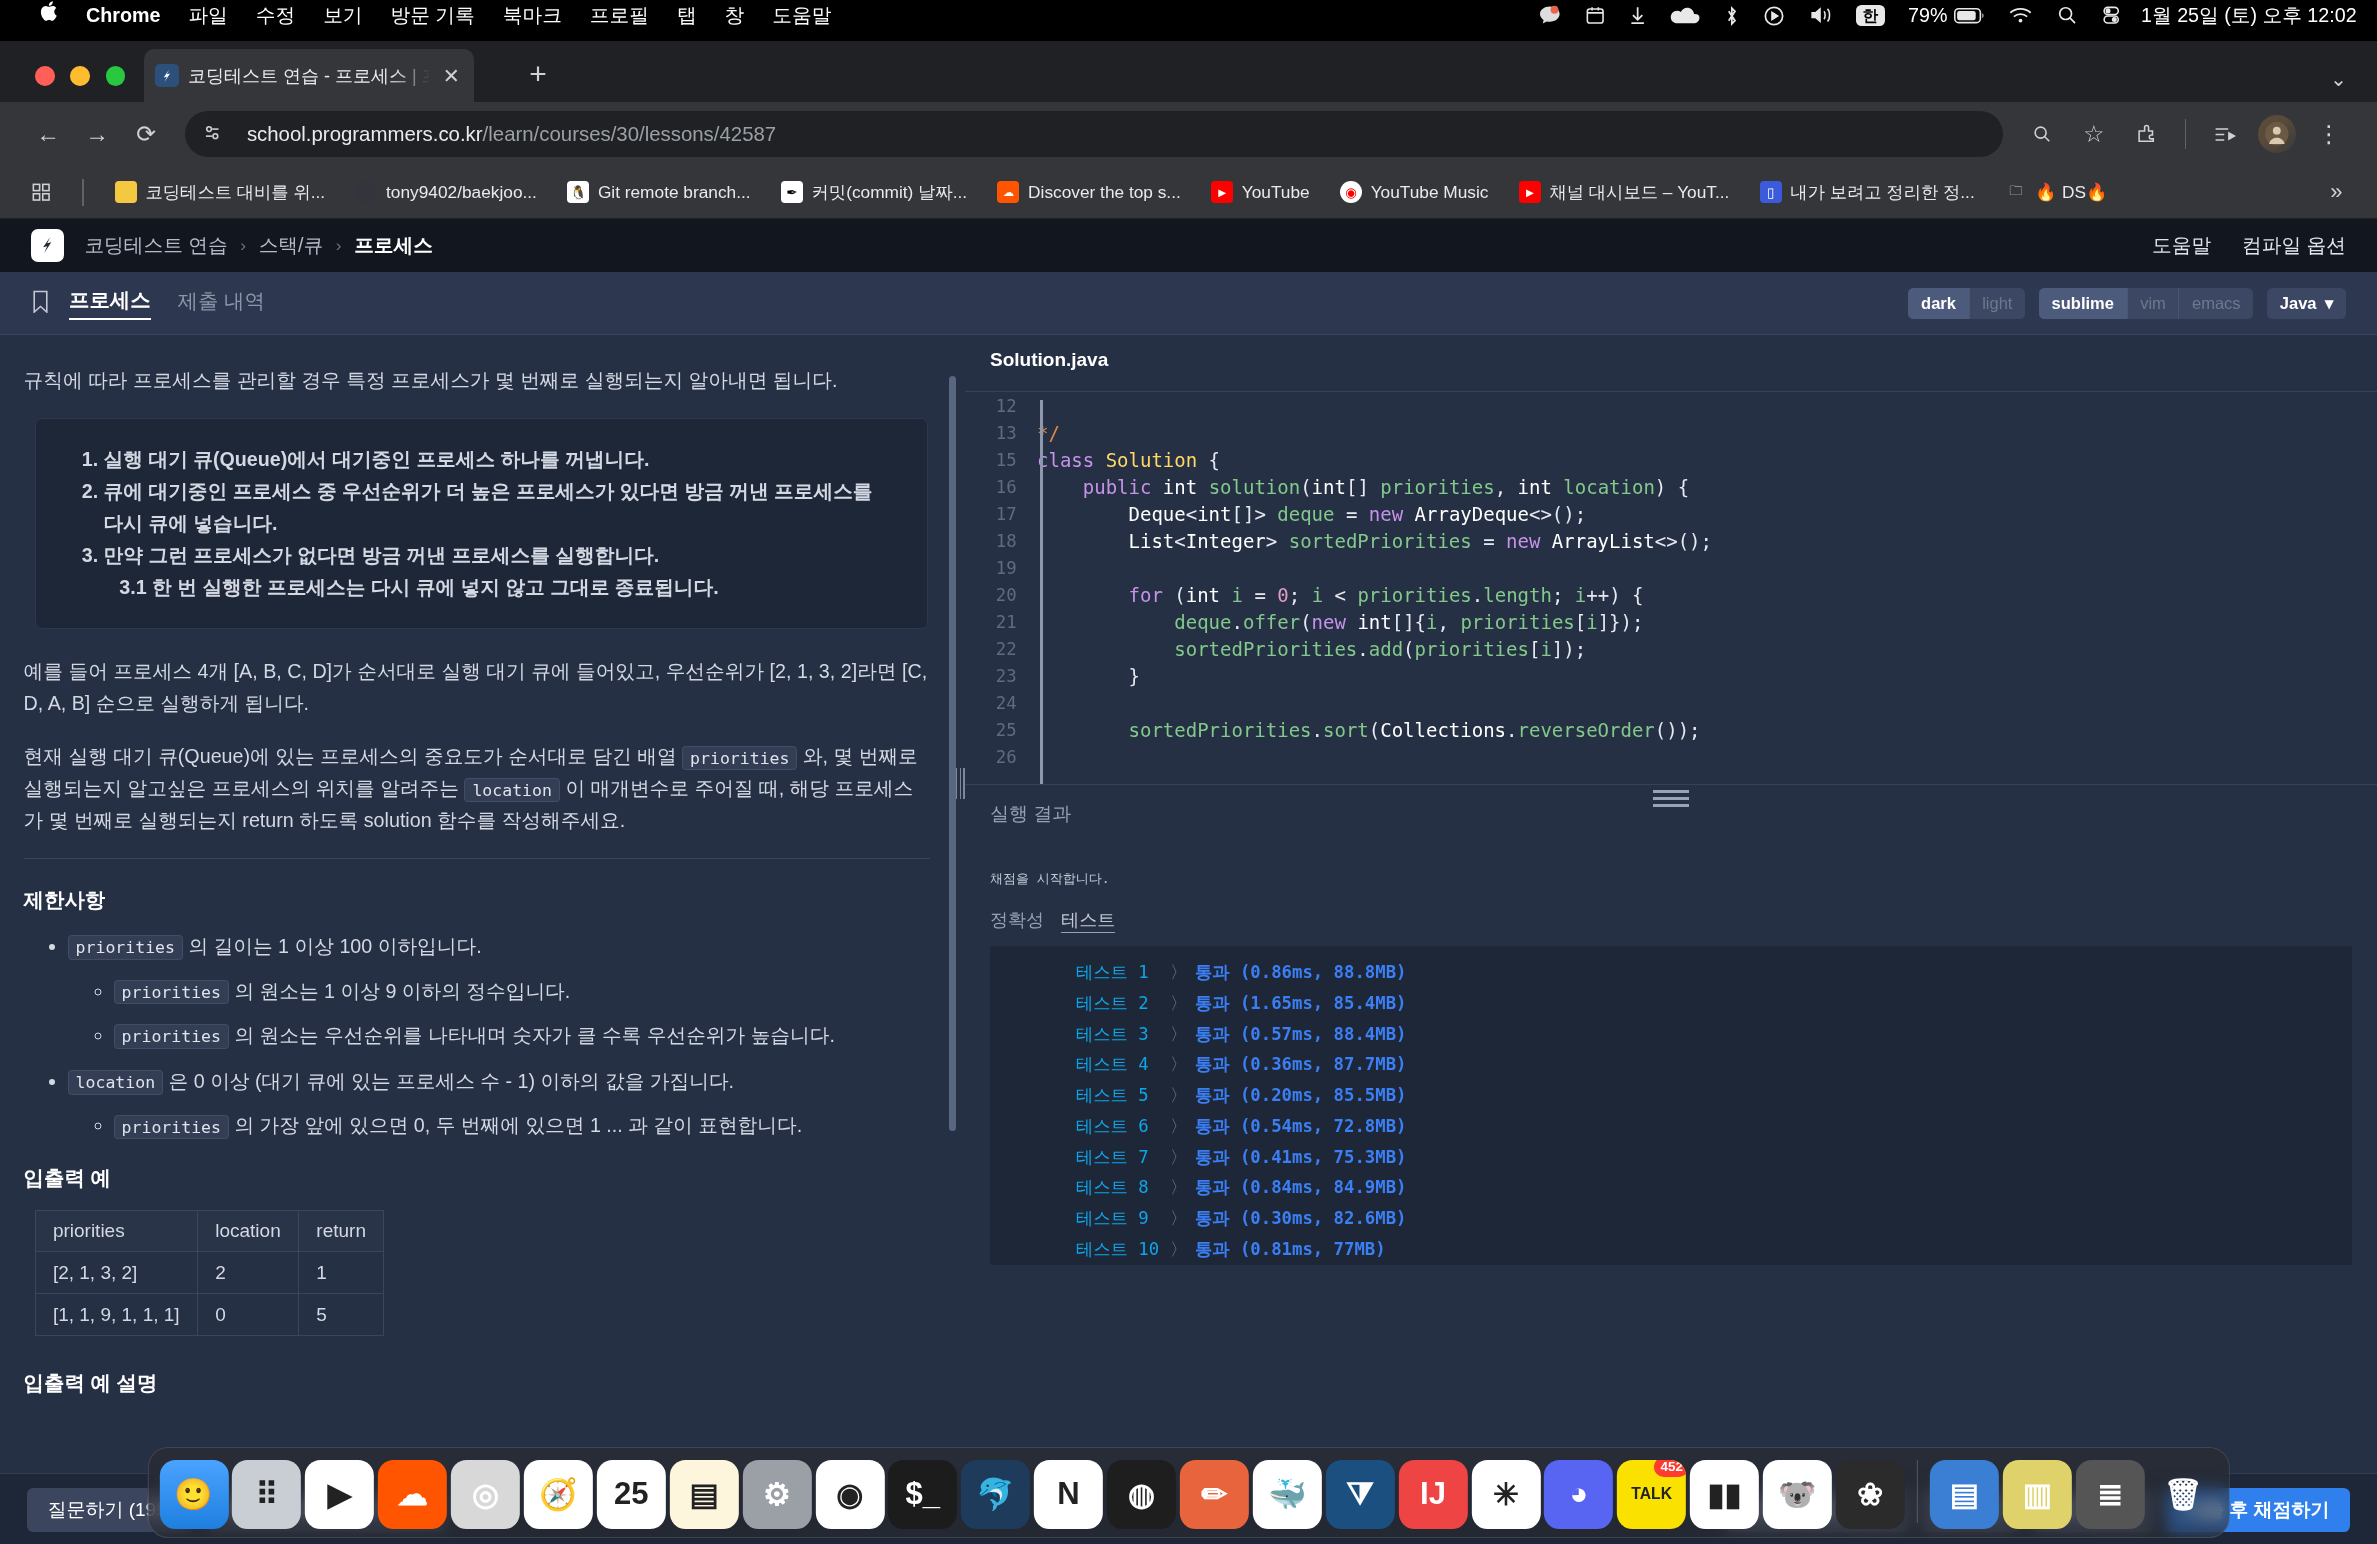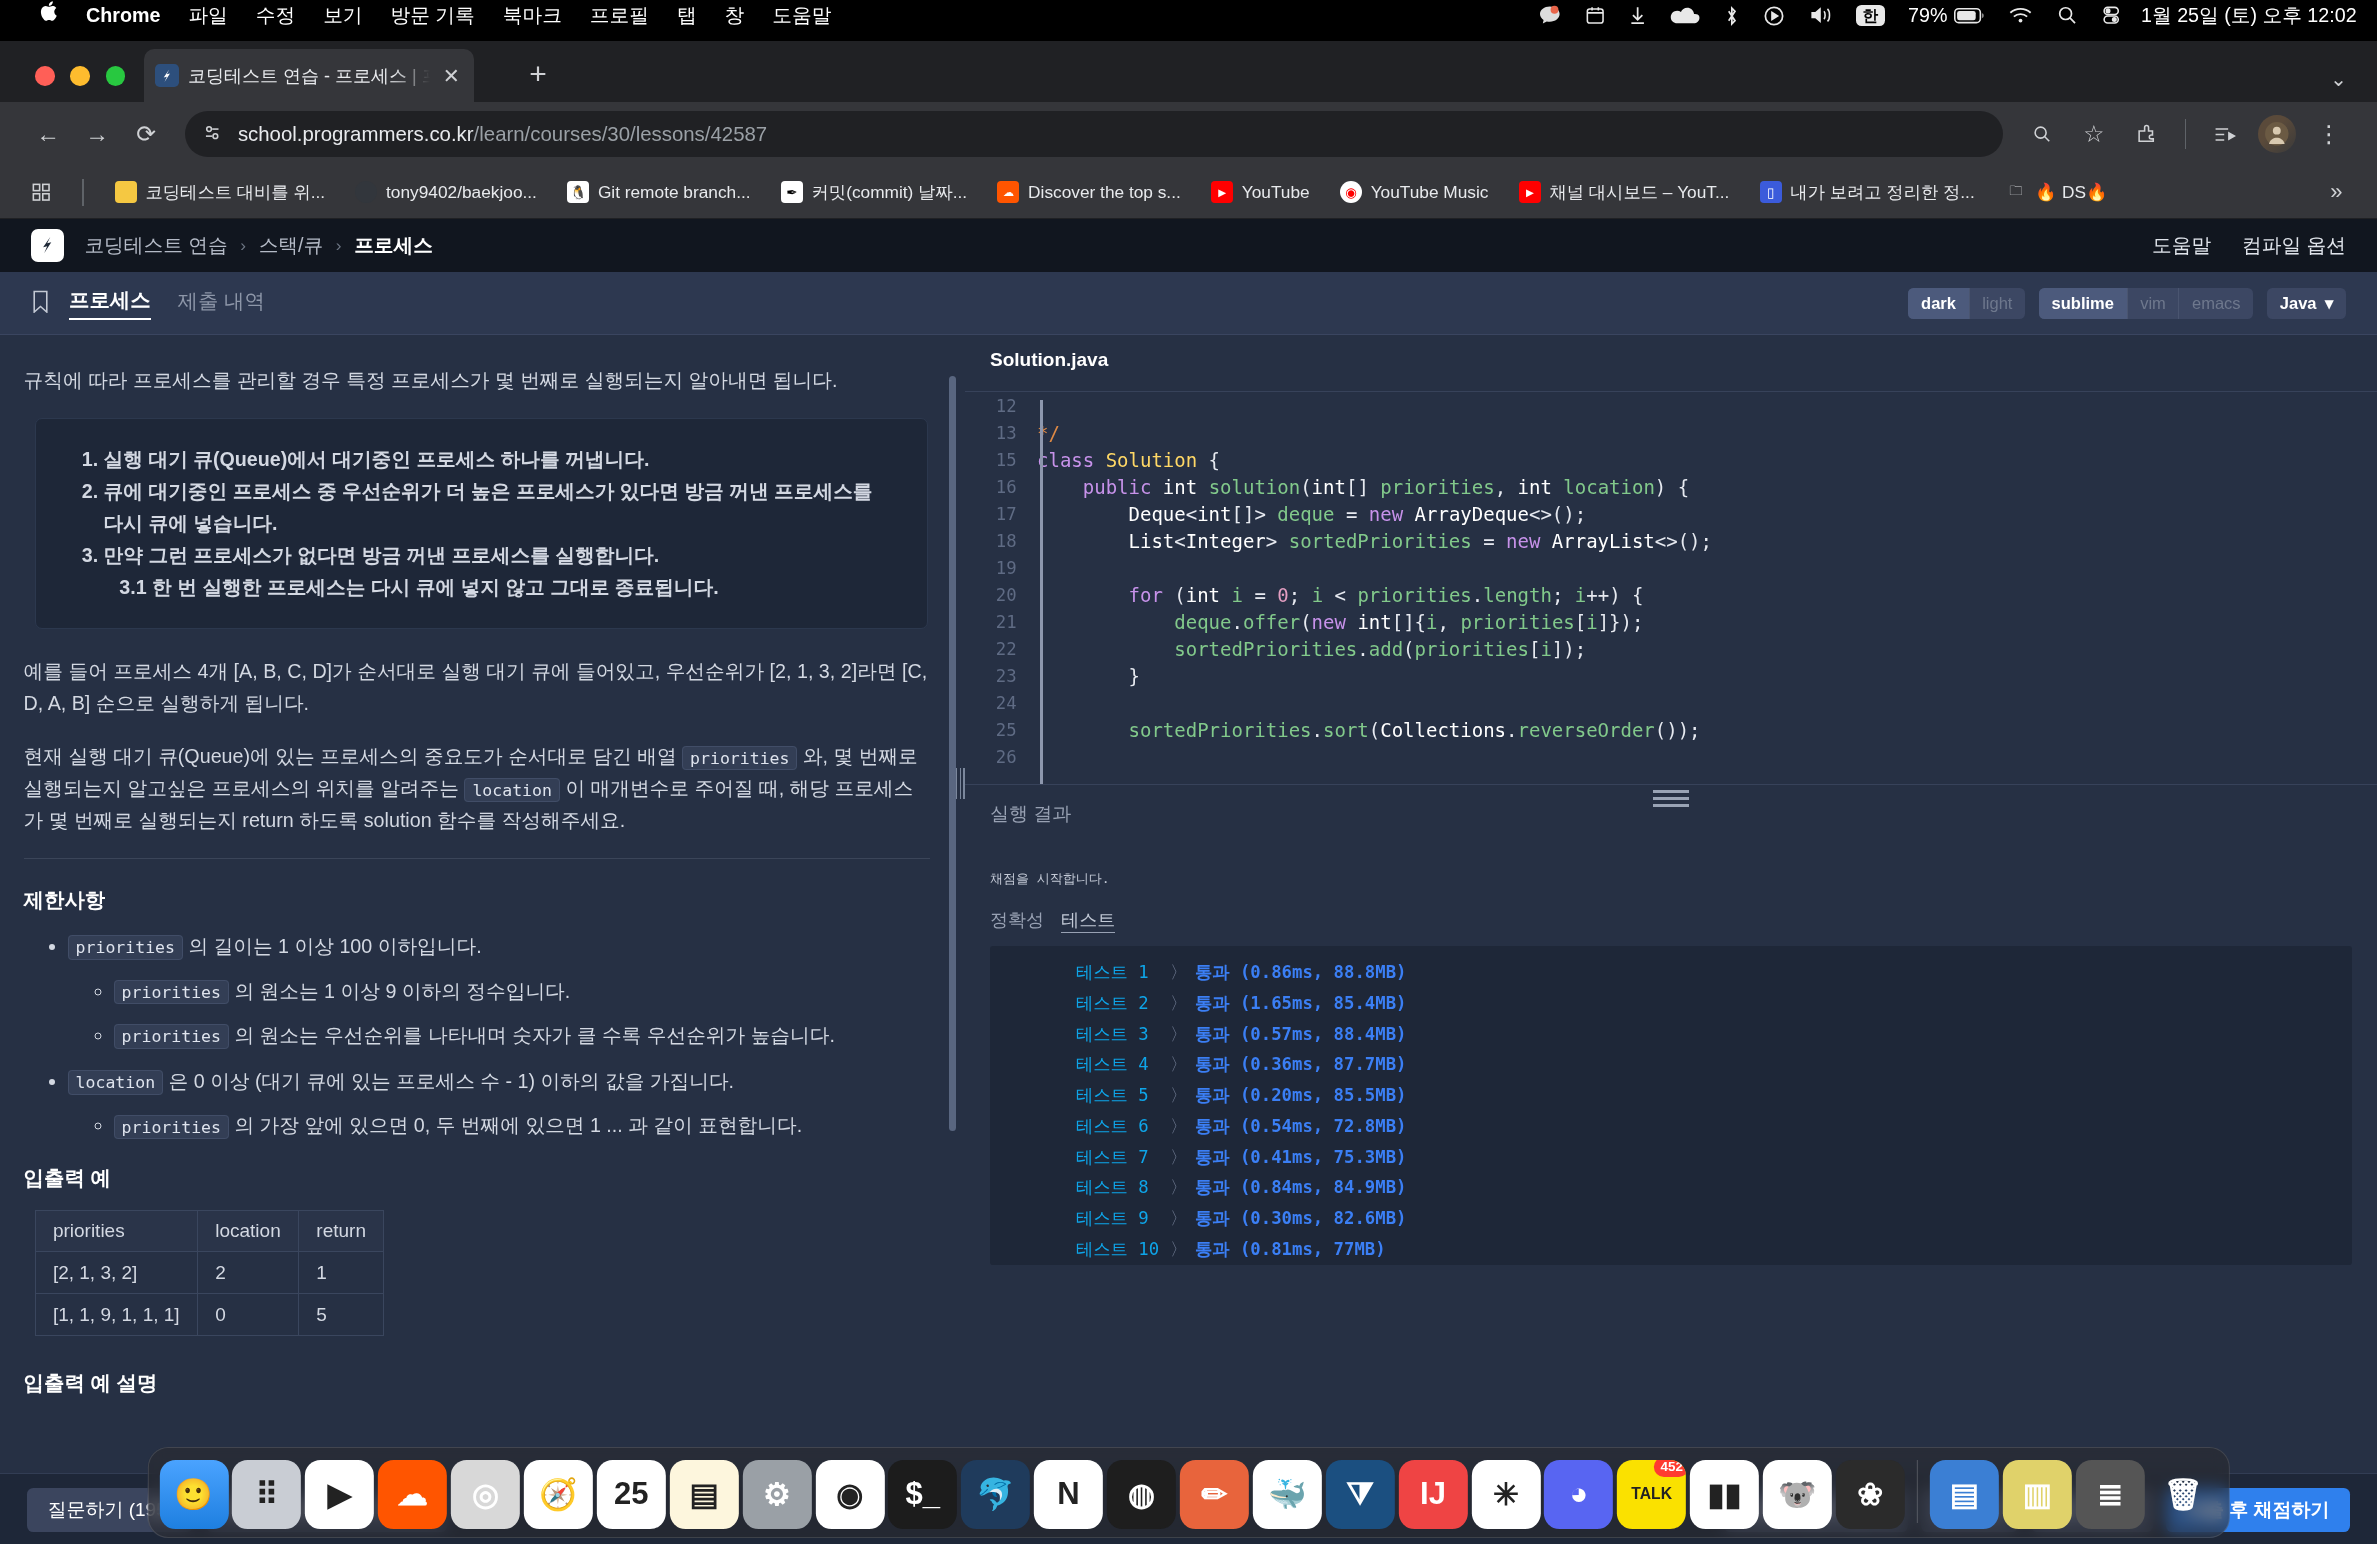--- a/index.html
+++ b/index.html
@@ -72,21 +72,21 @@
   }
   .tb-btn {
     width: 49px; height: 49px; display: flex; align-items: center; justify-content: center;
     color: #cfd1d4; font-size: 23.6px; border-radius: 50%; flex: 0 0 auto;
   }
   .omnibox {
     flex: 1; height: 46px; background: #202124; border-radius: 23px;
     display: flex; align-items: center; padding: 0 17.3px; gap: 14px;
     margin: 0 14px; min-width: 0;
   }
-  .omni-url { font-size: 20.4px; color: #e8eaed; white-space: nowrap; overflow: hidden; }
+  .omni-url { font-size: 20.4px; color: #e8eaed; white-space: nowrap; overflow: hidden; margin-left: 9px; }
   .omni-url .path { color: #9aa0a6; }
   .tb-right { display: flex; align-items: center; gap: 3.1px; }
   .tb-sep { width: 1.6px; height: 30px; background: #5f6368; margin: 0 11px; }
   .avatar-btn {
     width: 38px; height: 38px; border-radius: 50%;
     background: linear-gradient(135deg, #5a4a3a 40%, #3a3a3a);
     display: flex; align-items: center; justify-content: center;
     font-size: 15.7px; color: #ddd;
   }
 

